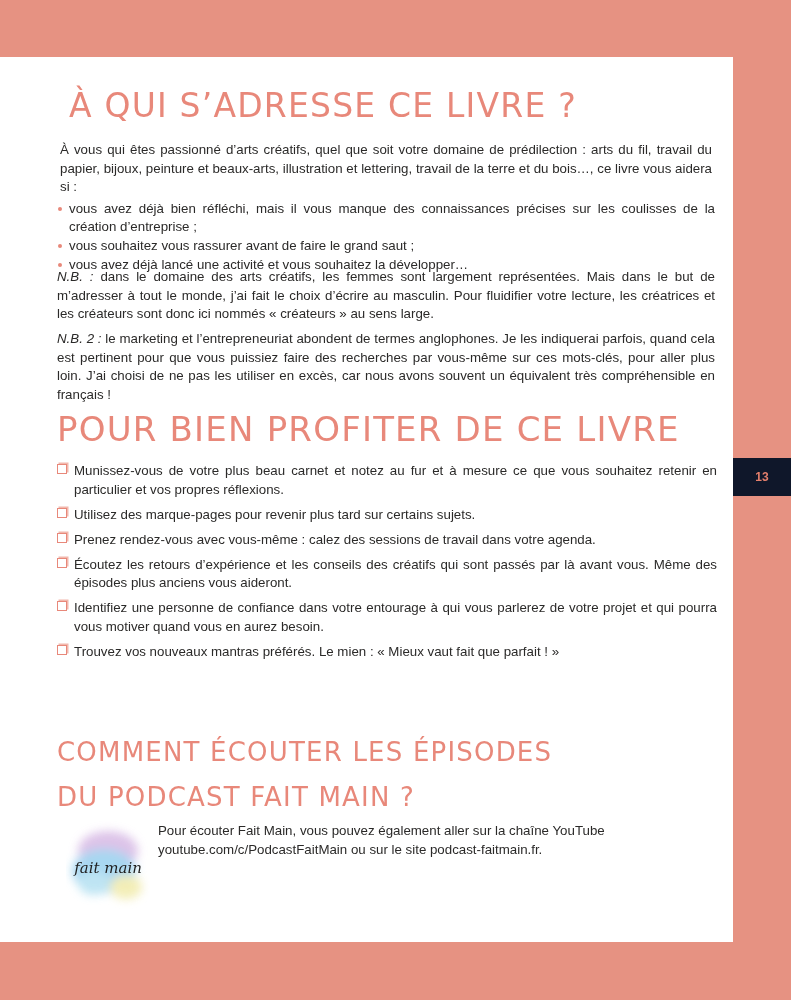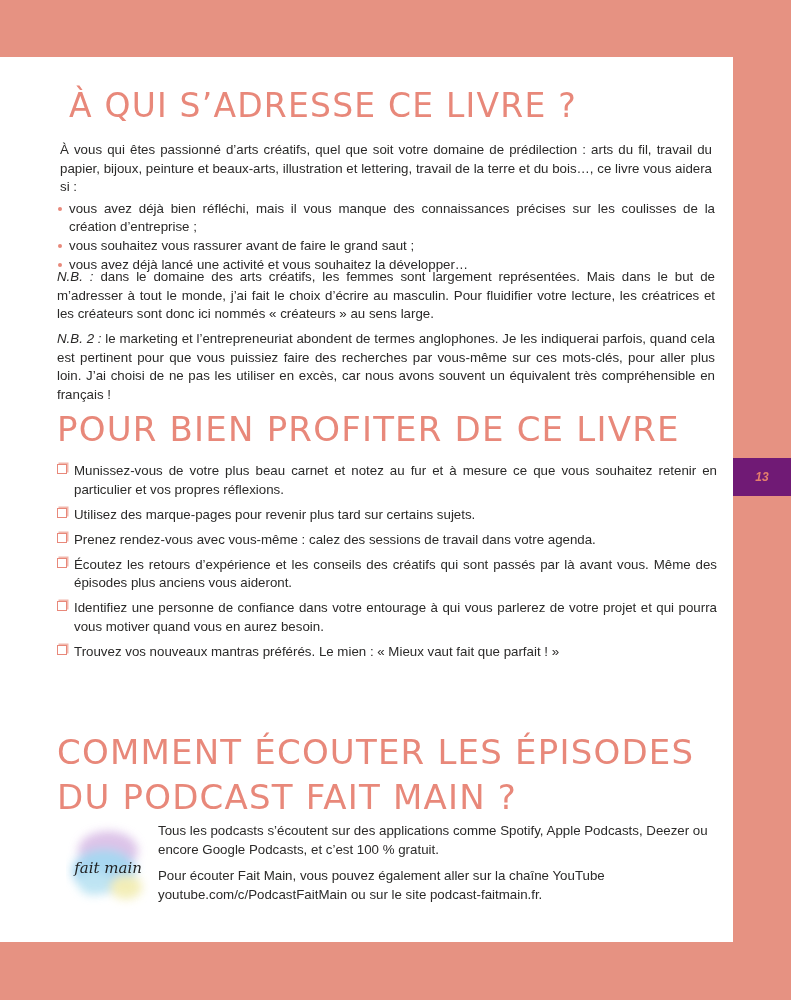--- a/index.html
+++ b/index.html
@@ -7,22 +7,22 @@
     width: 791px; height: 1000px; position: relative; overflow: hidden;
     background: #e69282;
     font-family: "Liberation Sans", sans-serif;
   }
   .panel {
     position: absolute; left: 0; top: 57px; width: 733px; height: 885px;
     background: #ffffff;
   }
   .page-num-gap {
     position: absolute; left: 733px; top: 458px; width: 58px; height: 38px;
-    background: #701a75;
-    display: flex; align-items: center; justify-content: center; font-style: italic;
+    background: #0f172a;
+    display: flex; align-items: center; justify-content: center;
   }
   .page-num {
     color: #e47f6c; font-weight: bold; font-size: 12px;
     font-family: "Liberation Sans", sans-serif;
   }
   .content {
     position: absolute; left: 57px; top: 57px; width: 660px;
     color: #2b2a29; font-size: 13.3px; line-height: 18.6px;
   }
   h2 {
@@ -44,21 +44,21 @@
   .nb2 { top: 273px; }
   .h-2 { position: absolute; top: 350px; left: 0; font-size: 34px; line-height: 44px; }
   .checklist { position: absolute; top: 405px; left: 0; width: 660px; list-style: none; margin: 0; padding: 0; }
   .checklist li { position: relative; padding-left: 17px; margin-bottom: 6.4px; text-align: justify; }
   .box {
     position: absolute; left: 0; top: 2px; width: 10px; height: 10px;
     border: 1.5px solid #e8887a; box-sizing: border-box;
     box-shadow: 1.5px -1.5px 0 0 #f2b8ad;
     background: #fff;
   }
-  .h-3 { position: absolute; top: 673px; left: 0; font-size: 34px; line-height: 45px; width: 680px; }
+  .h-3 { position: absolute; top: 673px; left: 0; font-size: 26px; line-height: 45px; width: 680px; }
   .logo {
     position: absolute; left: 9px; top: 764px; width: 84px; height: 90px;
   }
   .podcast { position: absolute; left: 101px; top: 765px; width: 560px; }
   .podcast p { margin: 0 0 8px 0; }
 </style>
 </head>
 <body>
 
 <div class="panel"></div>
@@ -115,19 +115,18 @@
         <ellipse cx="42" cy="30" rx="30" ry="20" fill="#d9bde6"></ellipse>
         <ellipse cx="38" cy="50" rx="32" ry="22" fill="#9fd3f0"></ellipse>
         <ellipse cx="60" cy="66" rx="16" ry="12" fill="#f2ecb0"></ellipse>
         <ellipse cx="28" cy="62" rx="16" ry="12" fill="#b8e2f2"></ellipse>
       </g>
       <text x="42" y="52" text-anchor="middle" font-family="DejaVu Serif, serif" font-style="italic" font-size="15" fill="#1f1f1f">fait main</text>
     </svg>
   </div>
 
   <div class="podcast">
-    <p>Tous les podcasts s’écoutent sur des applications comme Spotify, Apple Podcasts, Deezer ou encore Google Podcasts, et c’est 100 % gratuit.</p>
     <p>
       <span>Pour écouter Fait Main, vous pouvez également aller sur la chaîne YouTube</span><br>
       <span>youtube.com/c/PodcastFaitMain ou sur le site podcast-faitmain.fr.</span>
     </p>
   </div>
 </div>
 
 </body></html>

